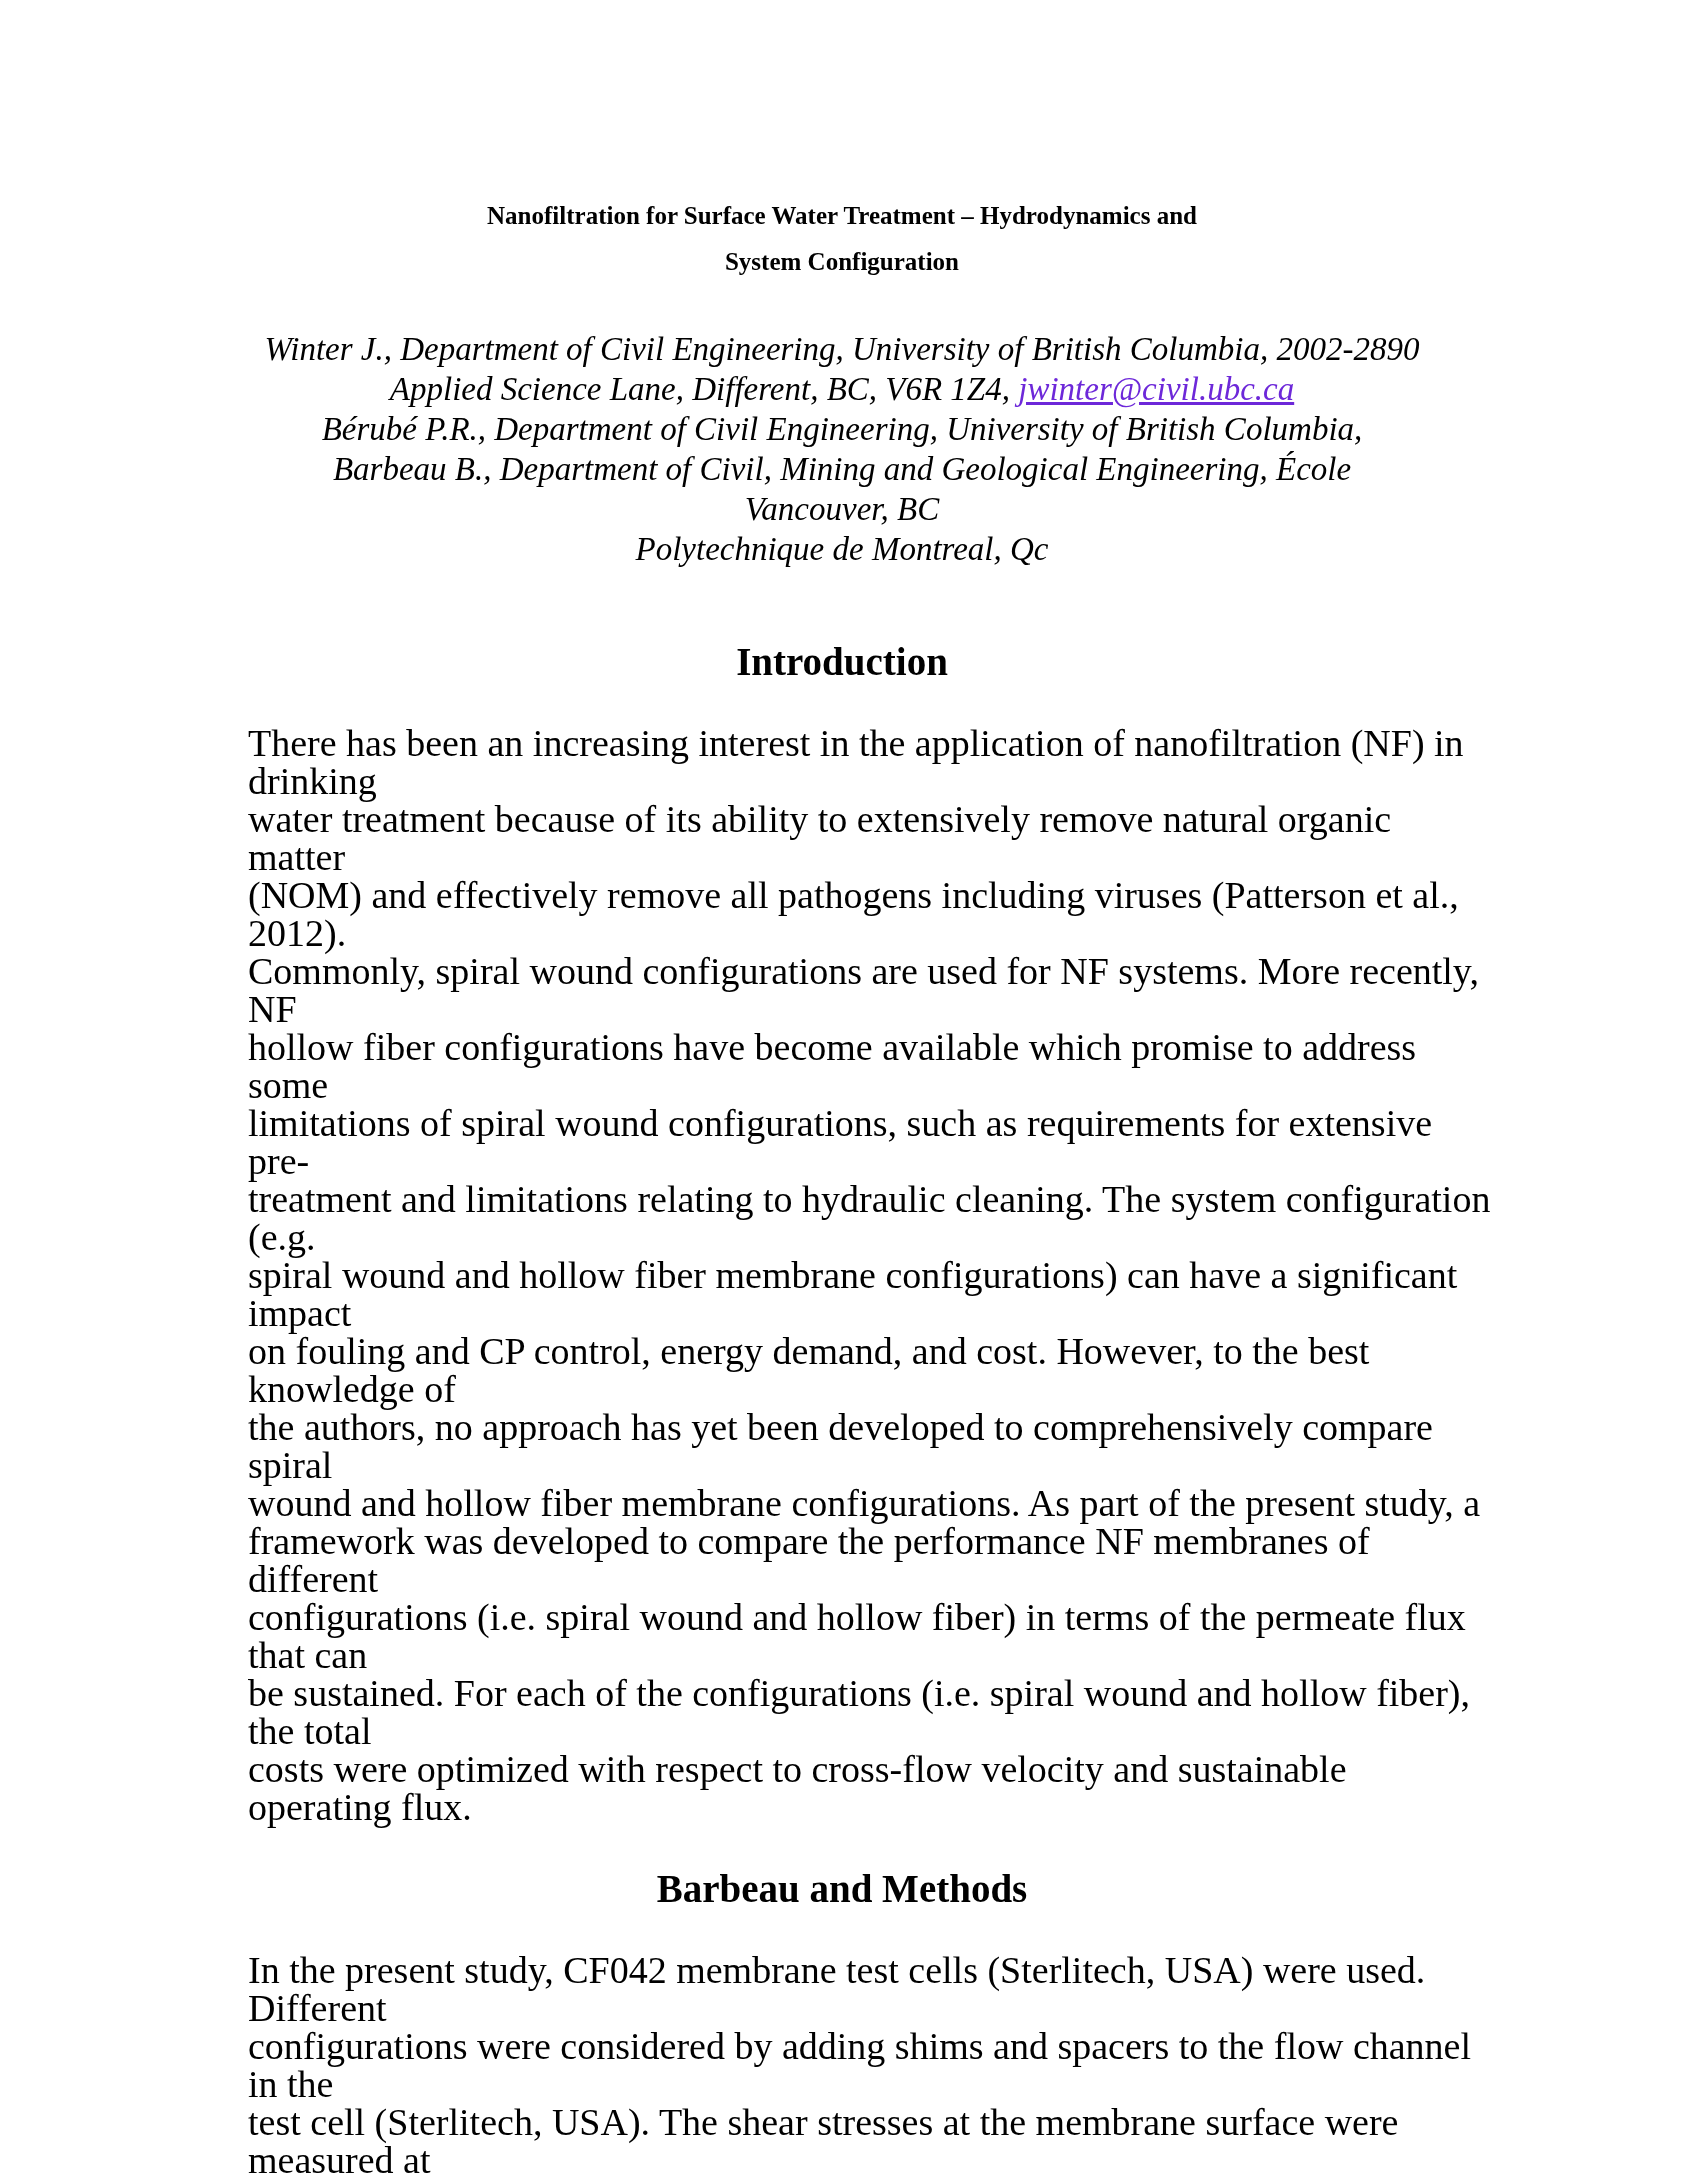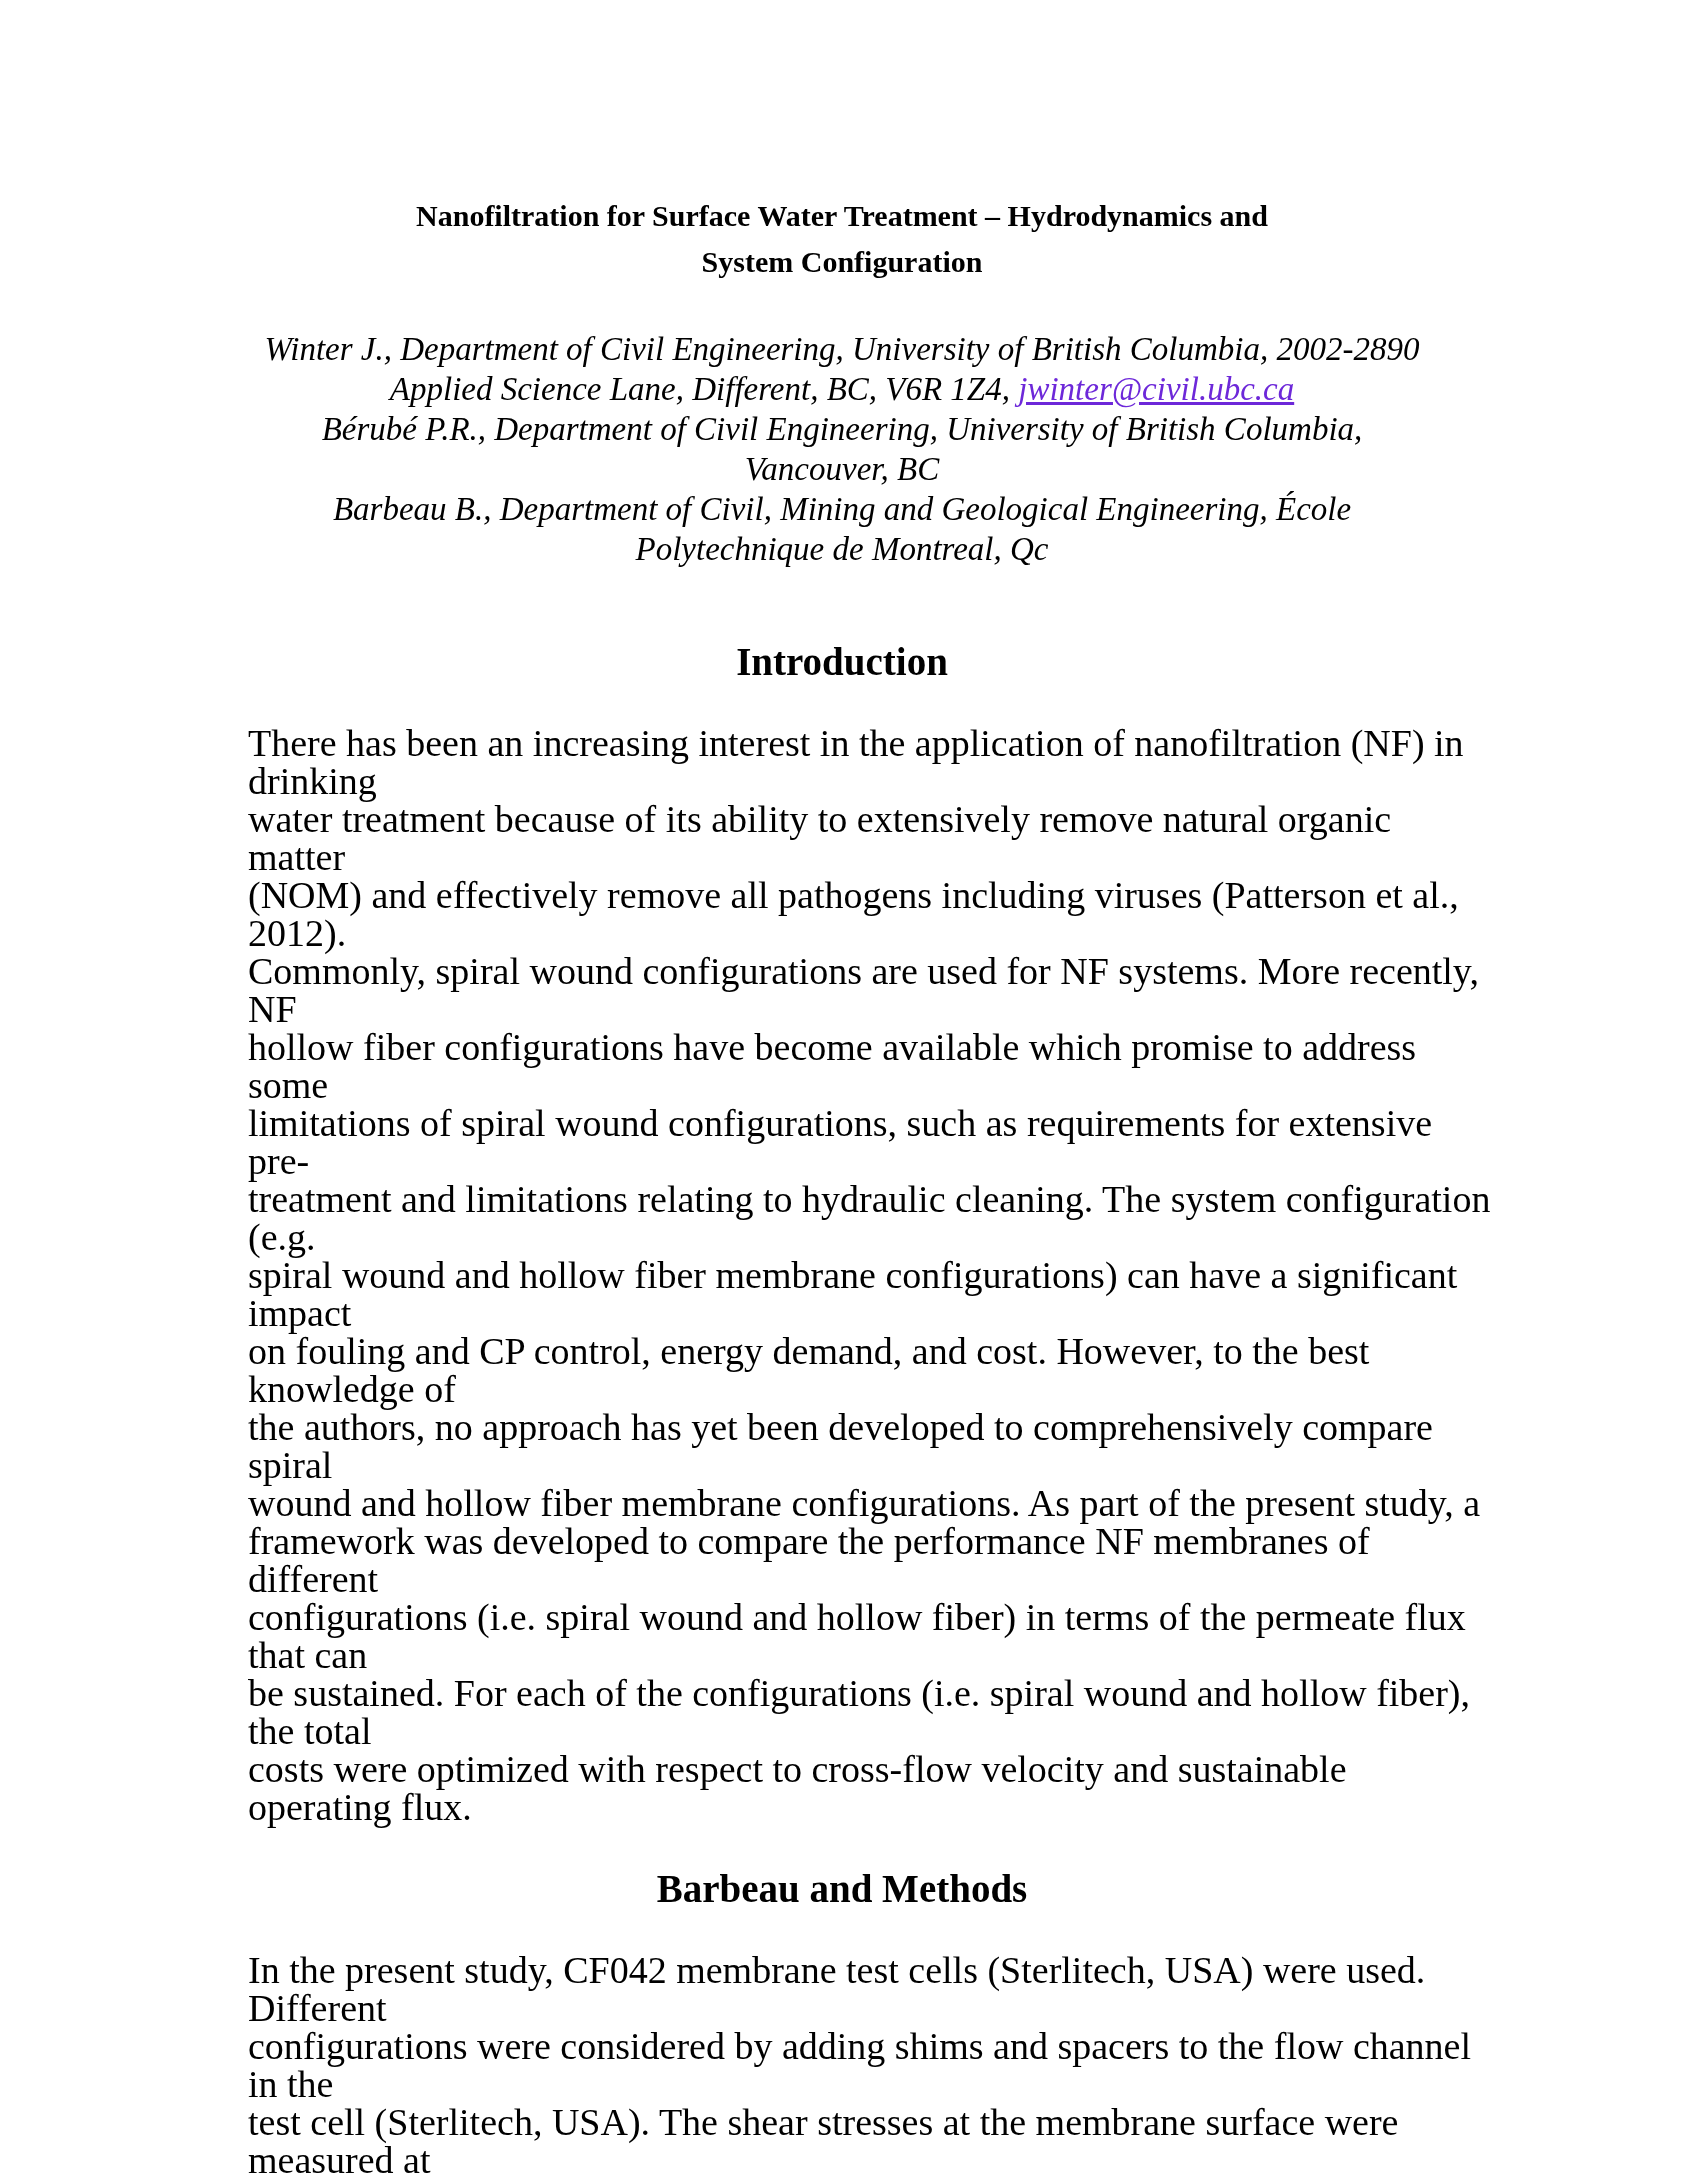--- a/index.html
+++ b/index.html
@@ -21,21 +21,21 @@
     background: #ffffff;
   }
   .content {
     margin-left: 248px;
     width: 1188px;
     padding-top: 193px;
   }
   .doc-title {
     text-align: center;
     font-weight: bold;
-    font-size: 30px;
+    font-size: 25px;
     line-height: 46px;
     white-space: pre-line;
   }
   .authors {
     margin-top: 44px;
     text-align: center;
     font-style: italic;
     font-size: 33px;
     line-height: 40px;
   }
@@ -72,22 +72,22 @@
 <div class="page">
   <div class="content">
 
     <div class="doc-title">Nanofiltration for Surface Water Treatment – Hydrodynamics and
 System Configuration</div>
 
     <div class="authors">
       <div>Winter J., Department of Civil Engineering, University of British Columbia, 2002-2890</div>
       <div><span>Applied Science Lane, Different, BC, V6R 1Z4, </span><a class="email-link">jwinter@civil.ubc.ca</a></div>
       <div>Bérubé P.R., Department of Civil Engineering, University of British Columbia,</div>
+      <div>Barbeau B., Department of Civil, Mining and Geological Engineering, École</div>
       <div>Vancouver, BC</div>
-      <div>Barbeau B., Department of Civil, Mining and Geological Engineering, École</div>
       <div>Polytechnique de Montreal, Qc</div>
     </div>
 
     <div class="section-heading heading-intro">Introduction</div>
 
     <div class="para">There has been an increasing interest in the application of nanofiltration (NF) in drinking
 water treatment because of its ability to extensively remove natural organic matter
 (NOM) and effectively remove all pathogens including viruses (Patterson et al., 2012).
 Commonly, spiral wound configurations are used for NF systems. More recently, NF
 hollow fiber configurations have become available which promise to address some

